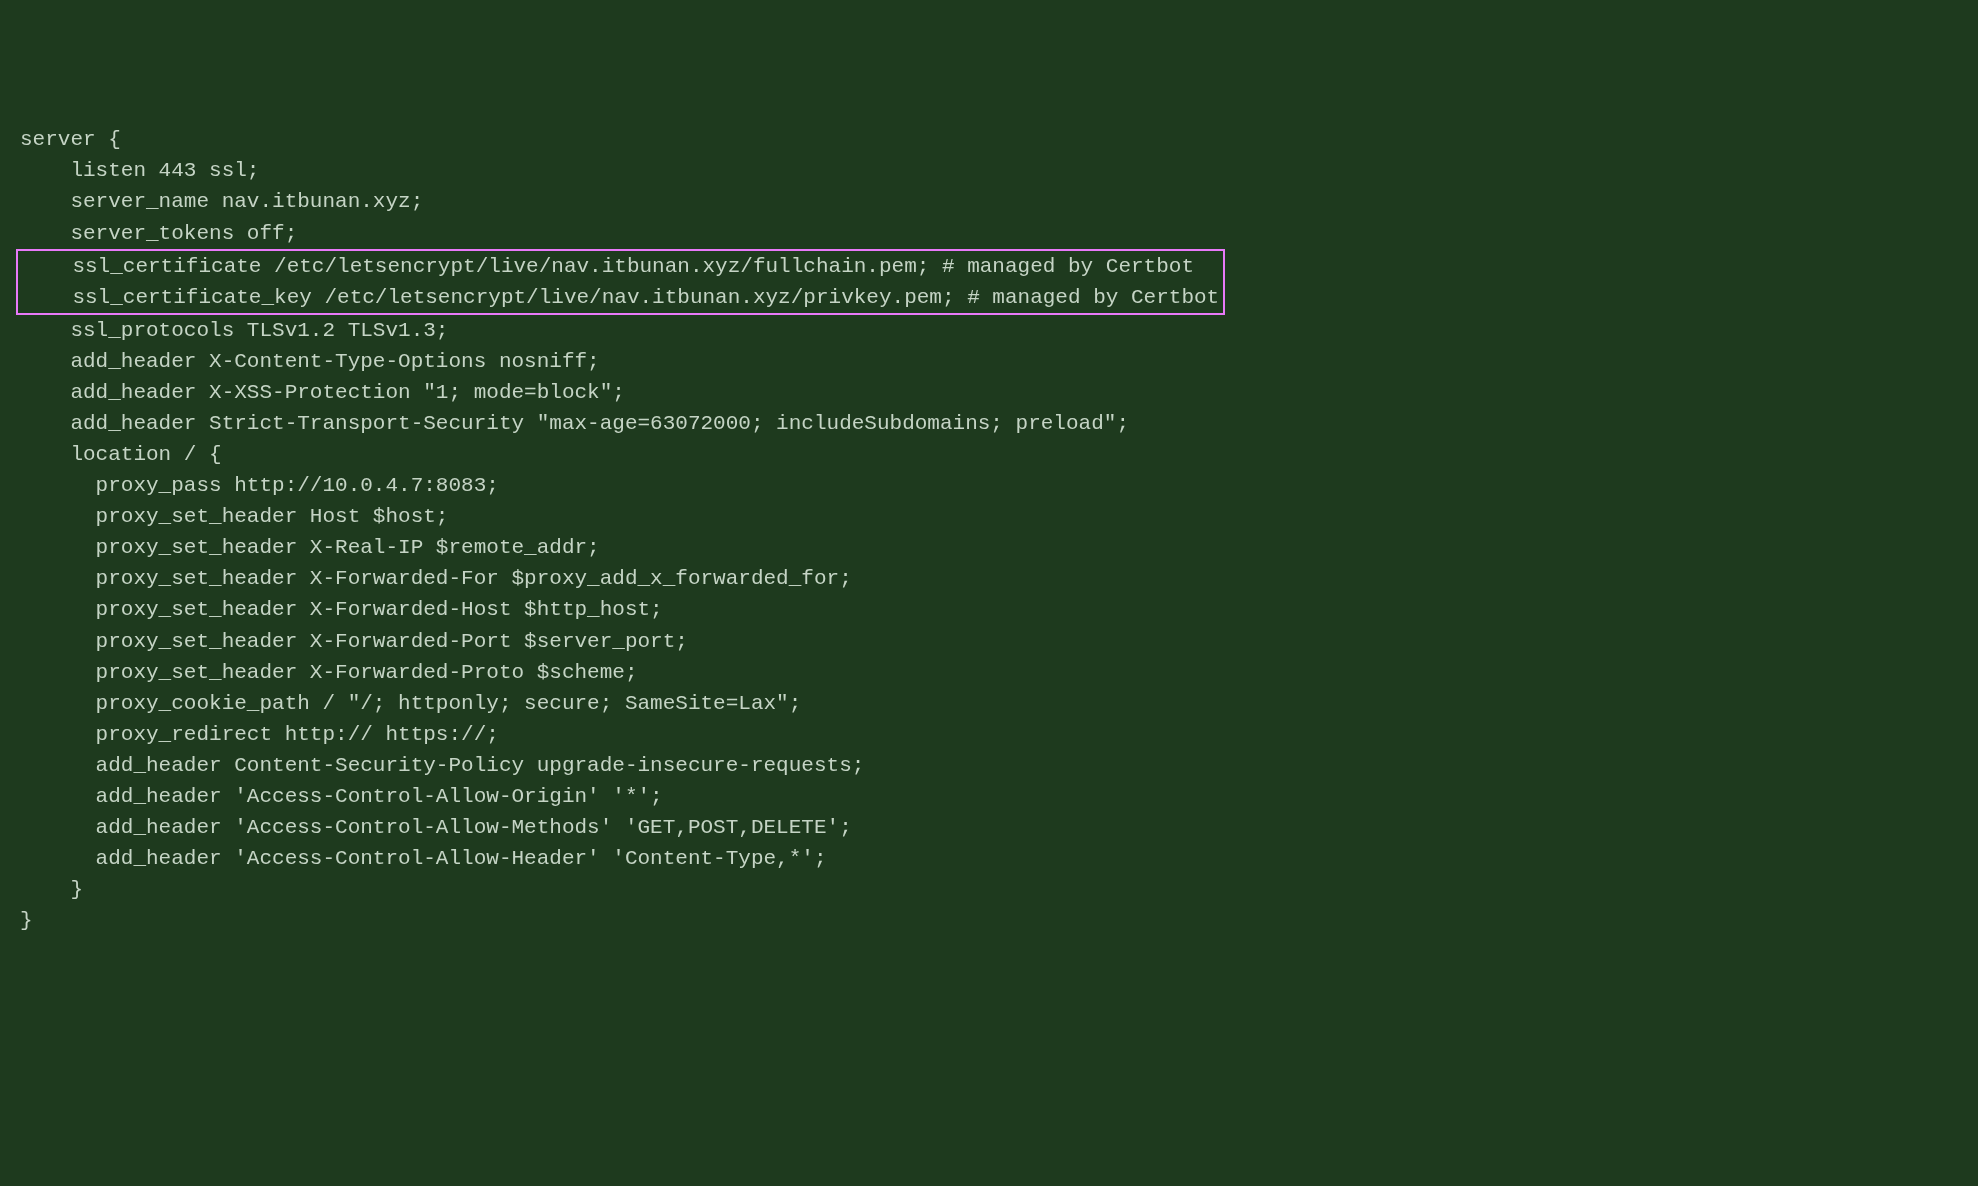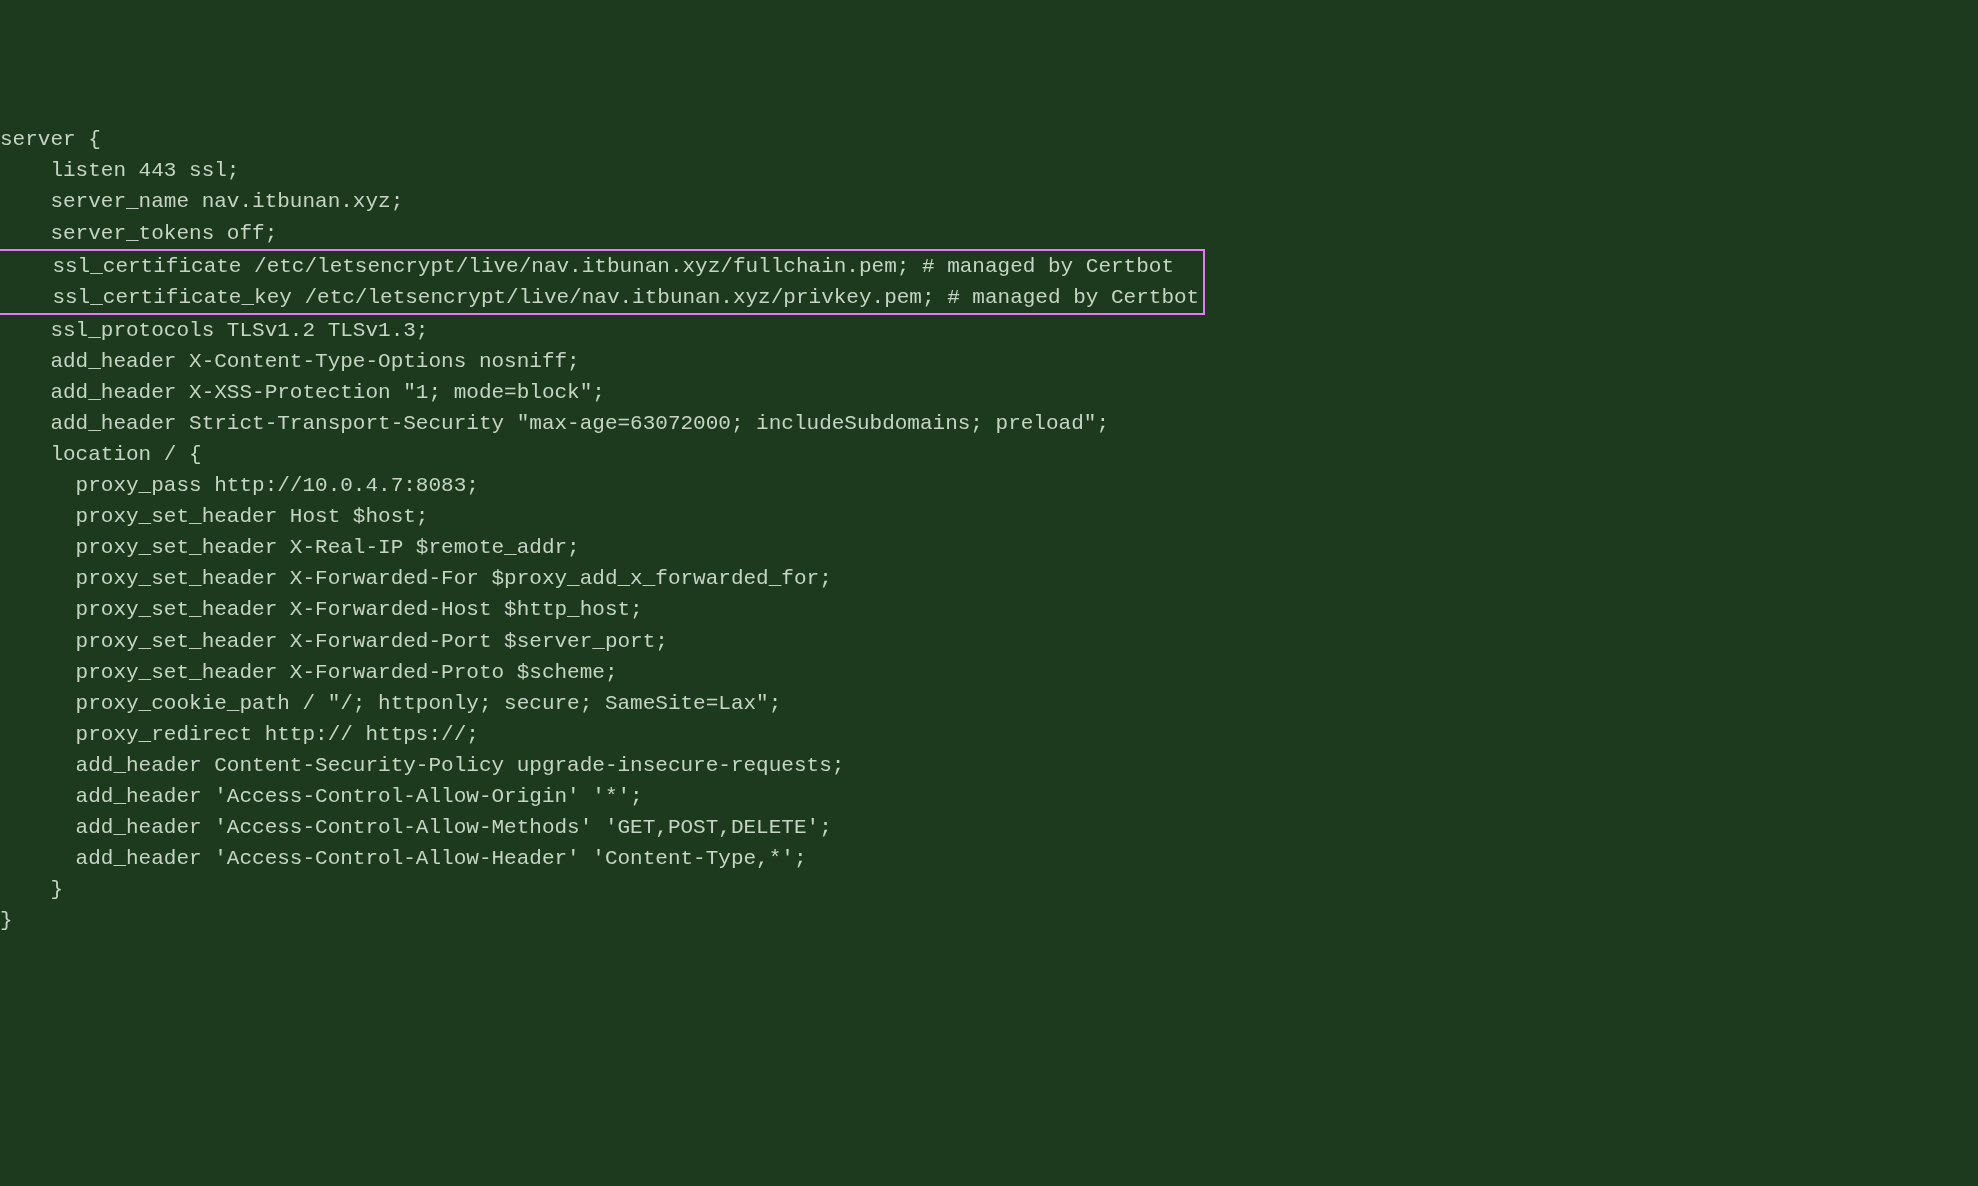--- a/index.html
+++ b/index.html
@@ -8,20 +8,21 @@
       background-color: #1e3a1e;
       font-family: 'Consolas', 'Monaco', 'Courier New', monospace;
       font-size: 21px;
       line-height: 1.48;
       color: #c5d4c5;
       white-space: pre;
       overflow-x: auto;
     }
     .code-container {
       padding: 0;
+      margin-left: 20px;
     }
     .highlight-box {
       border: 2px solid #e879f9;
       display: inline-block;
       padding: 0 4px;
       margin-left: -4px;
     }
     .line {
       display: block;
     }

